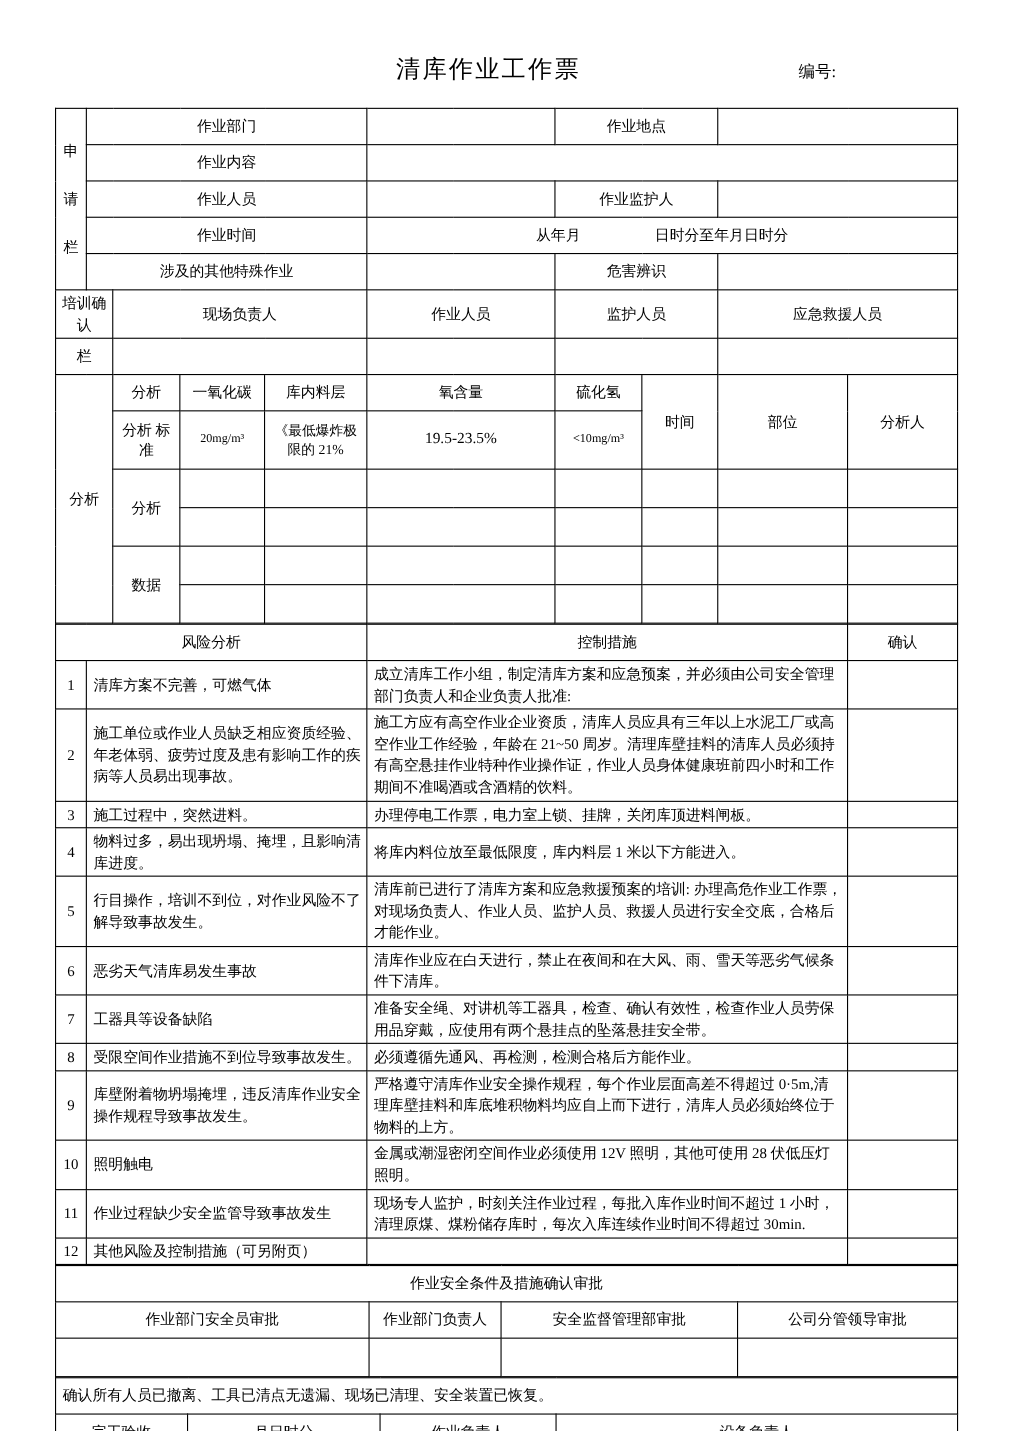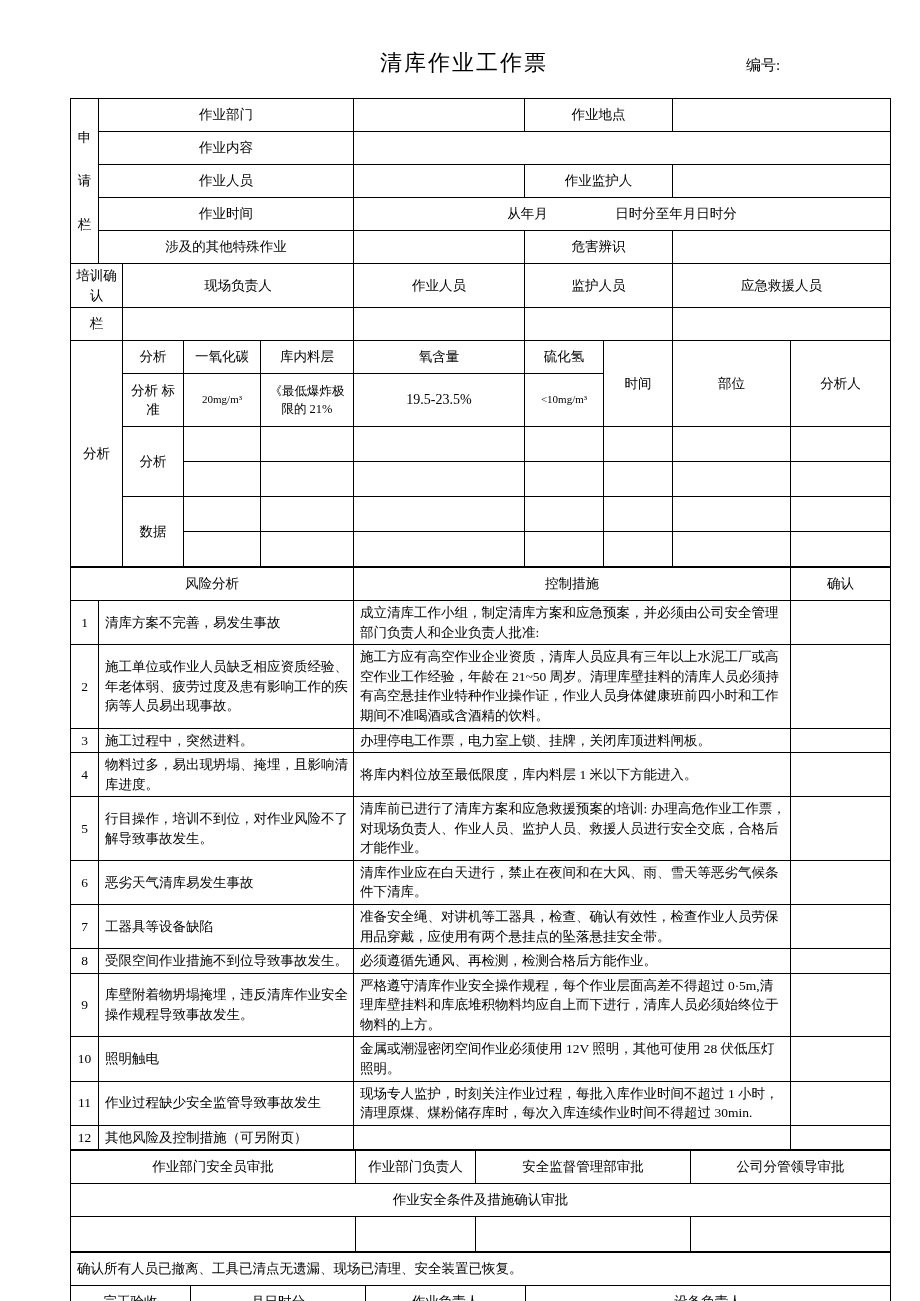--- a/index.html
+++ b/index.html
@@ -13,21 +13,21 @@
     font-family: "Liberation Serif", "DejaVu Serif", serif;
     color: #000000;
     position: relative;
     overflow: hidden;
   }
   .page {
     position: relative;
     width: 920px;
     height: 1301px;
     box-sizing: border-box;
-    padding: 0 70px;
+    padding: 0 50px;
   }
   
   .title-row {
     position: relative;
     height: 48px;
     padding-top: 48px;
   }
   .doc-title {
     position: absolute;
     left: 310px;
@@ -232,21 +232,21 @@
     <tbody>
         <tr>
       <td class="c row-h" colspan="2">风险分析</td>
       <td class="c">控制措施</td>
       <td class="c">确认</td>
     </tr>
     </tbody>
       <tbody id="risk-rows">
         <tr>
           <td class="c num">1</td>
-          <td class="l pad-l">清库方案不完善，易发生事故</td>
+          <td class="l pad-l">清库方案不完善，可燃气体</td>
           <td class="l pad-l">成立清库工作小组，制定清库方案和应急预案，并必须由公司安全管理部门负责人和企业负责人批准:</td>
           <td class="c"></td>
         </tr>
         <tr>
           <td class="c num">2</td>
           <td class="l pad-l">施工单位或作业人员缺乏相应资质经验、年老体弱、疲劳过度及患有影响工作的疾病等人员易出现事故。</td>
           <td class="l pad-l">施工方应有高空作业企业资质，清库人员应具有三年以上水泥工厂或高空作业工作经验，年龄在 21~50 周岁。清理库壁挂料的清库人员必须持有高空悬挂作业特种作业操作证，作业人员身体健康班前四小时和工作期间不准喝酒或含酒精的饮料。</td>
           <td class="c"></td>
         </tr>
         <tr>
@@ -314,27 +314,27 @@
 
   <table>
     <colgroup>
       <col style="width:285px">
       <col style="width:120px">
       <col style="width:215px">
       <col style="width:200px">
     </colgroup>
     <tbody>
         <tr>
+      <td class="c row-h" colspan="4">作业安全条件及措施确认审批</td>
+    </tr>
+    <tr>
       <td class="c row-h">作业部门安全员审批</td>
       <td class="c">作业部门负责人</td>
       <td class="c">安全监督管理部审批</td>
       <td class="c">公司分管领导审批</td>
-    </tr>
-    <tr>
-      <td class="c row-h" colspan="4">作业安全条件及措施确认审批</td>
     </tr>
     <tr>
       <td class="c" style="height:30px"></td>
       <td class="c"></td>
       <td class="c"></td>
       <td class="c"></td>
     </tr>
   </tbody>
     </table>
 

